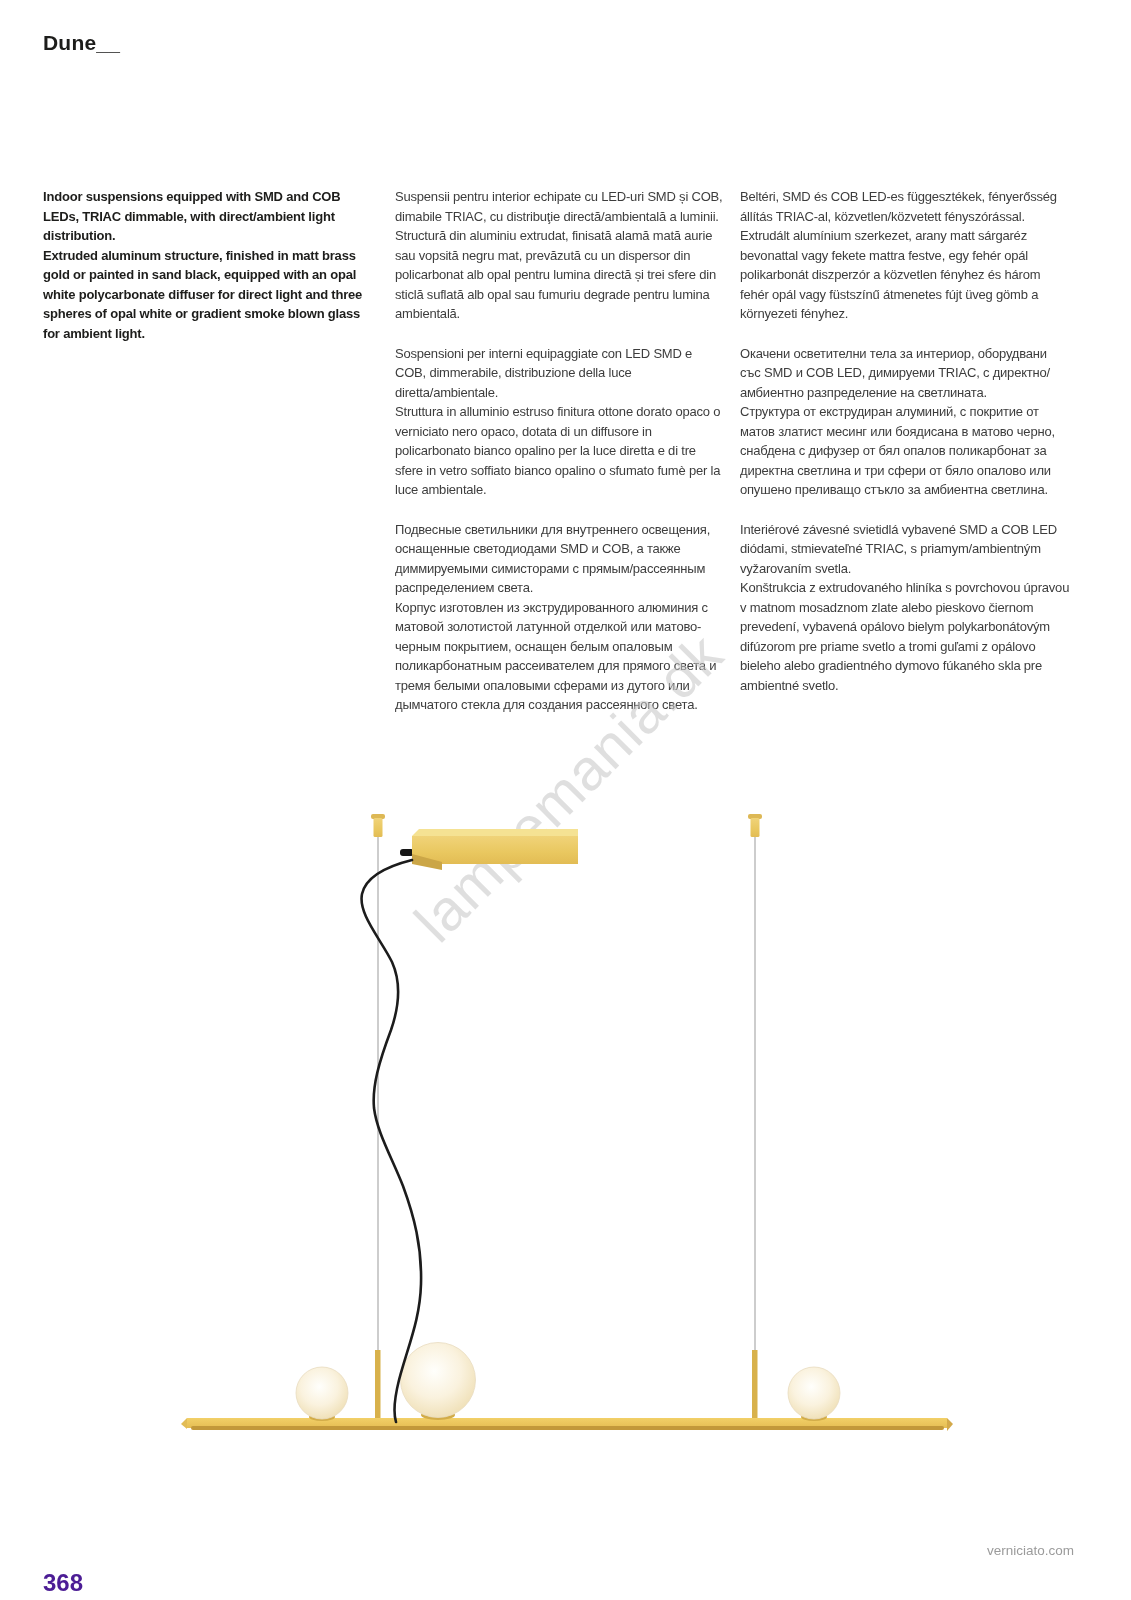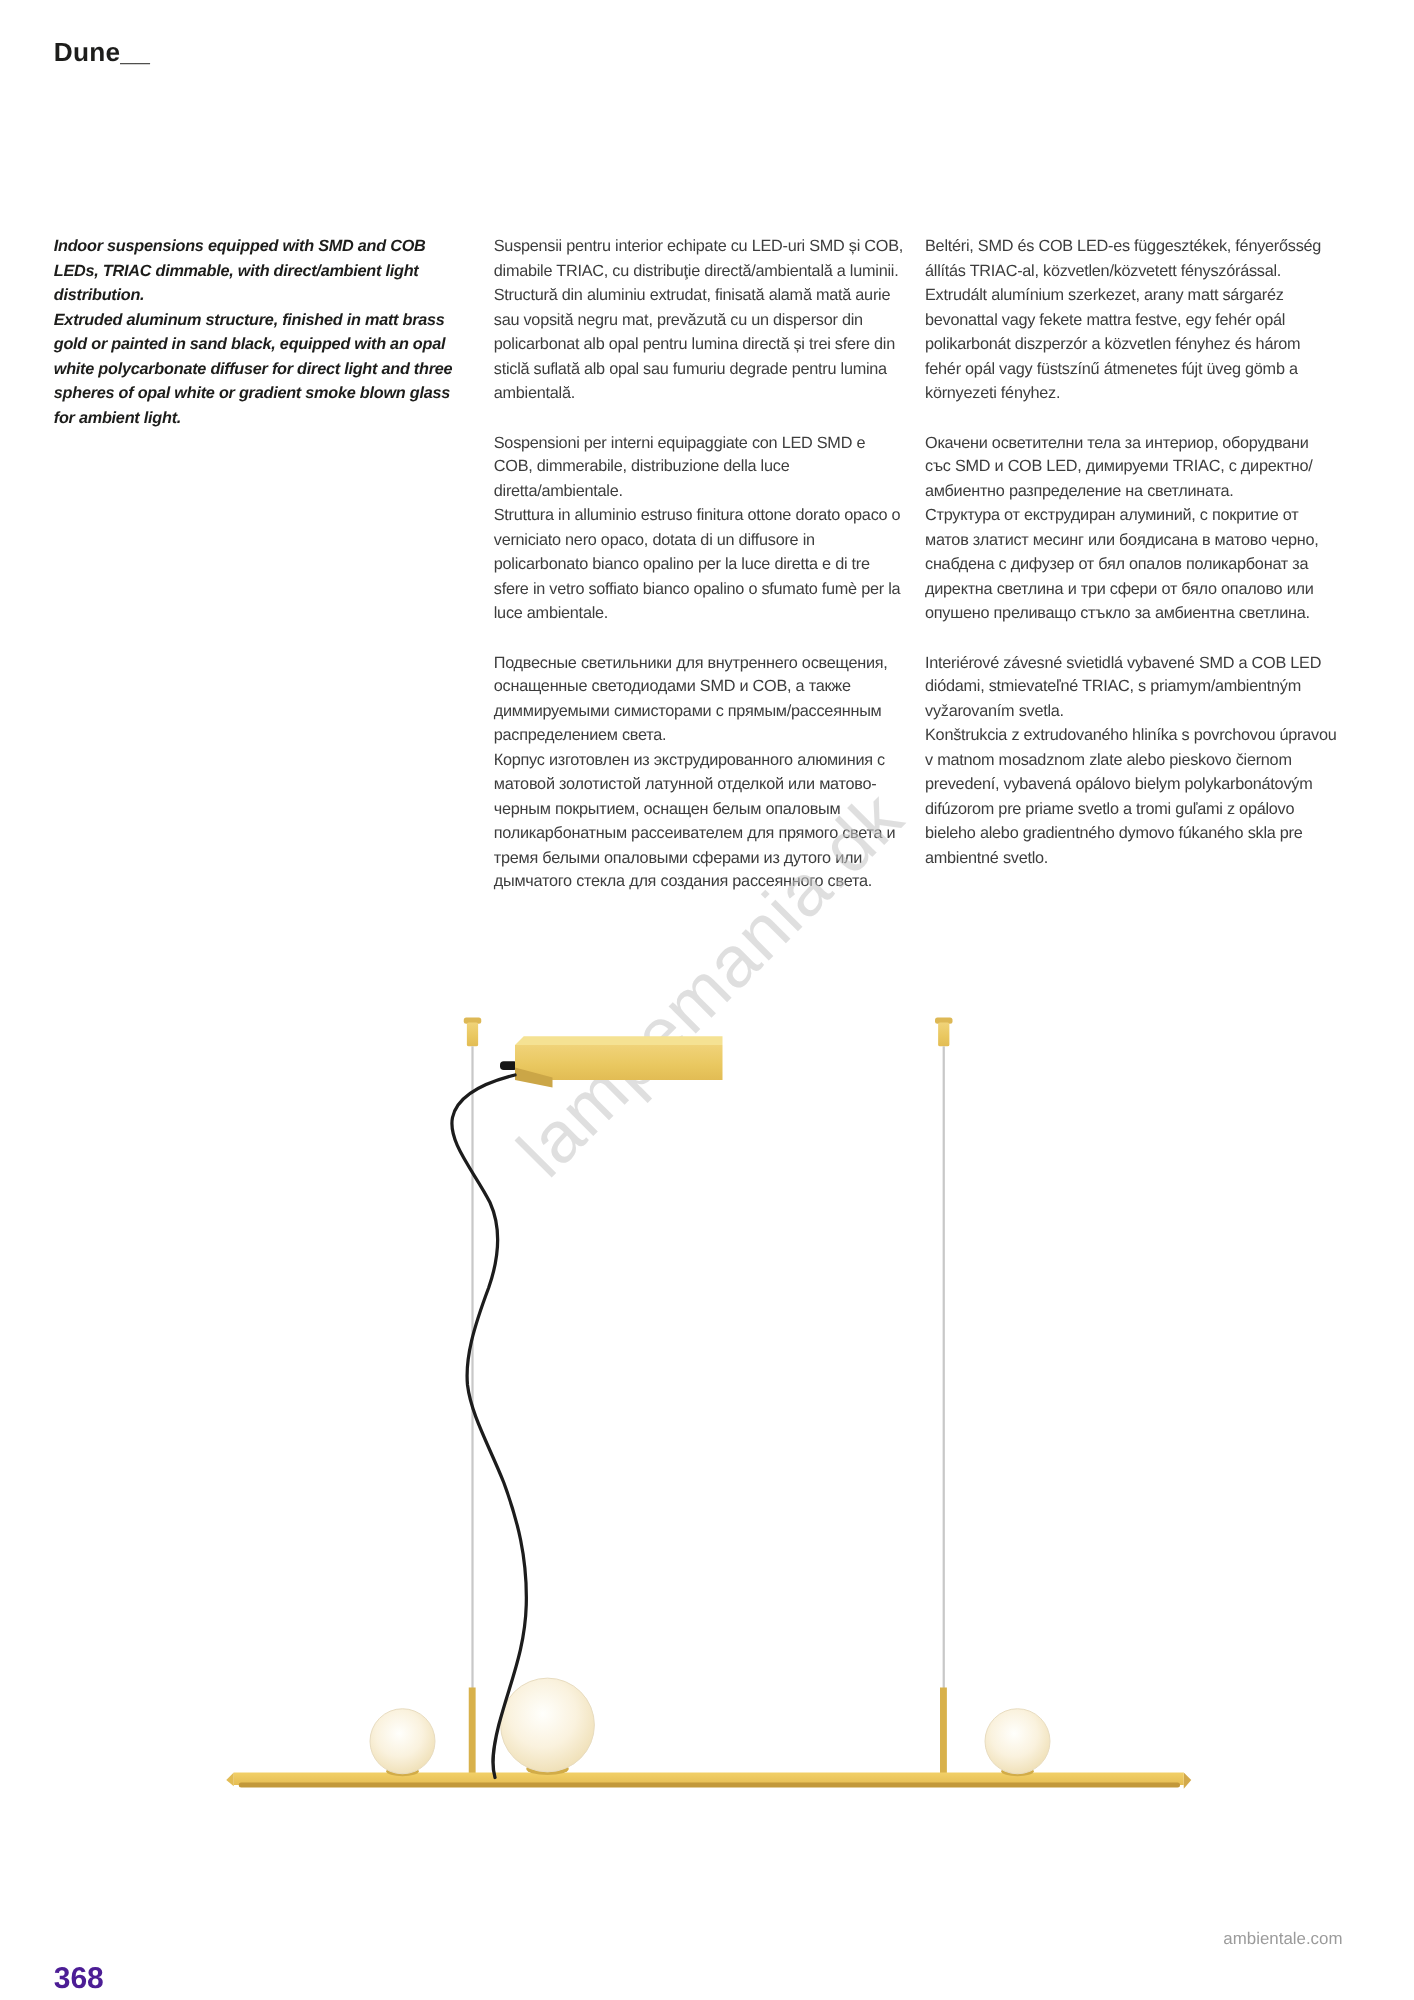--- a/index.html
+++ b/index.html
@@ -41,21 +41,21 @@
     letter-spacing: -0.2px;
     color: #3d3d3d;
   }
   .col p {
     margin: 0 0 20px 0;
     white-space: pre-line;
   }
   .col-1 { left: 43px; }
   .col-2 { left: 395px; }
   .col-3 { left: 740px; }
-  .en-bold { font-weight: bold; color: #1d1d1b; font-style: italic; }
+  .en-bold { font-weight: bold; color: #1d1d1b; }
   .watermark {
     position: absolute;
     left: 318px;
     top: 752px;
     width: 510px;
     height: 80px;
     text-align: center;
     transform: rotate(-45deg);
     font-size: 58px;
     letter-spacing: 1px;
@@ -179,15 +179,15 @@
              C208,124 230,148 242,172
              C251,192 250,214 241,240
              C229,272 222,296 224,318
              C227,342 241,366 253,396
              C264,426 272,456 271,494
              C270,530 258,556 249,590
              C244,610 243,622 246,632" stroke="#1C1C1C" stroke-width="2.6" fill="none" stroke-linecap="round"></path>
   </svg>
 
   <div class="page-number">368</div>
-  <div class="website">ambientale.com</div>
+  <div class="website">verniciato.com</div>
 
 </div>
 
 </body></html>

